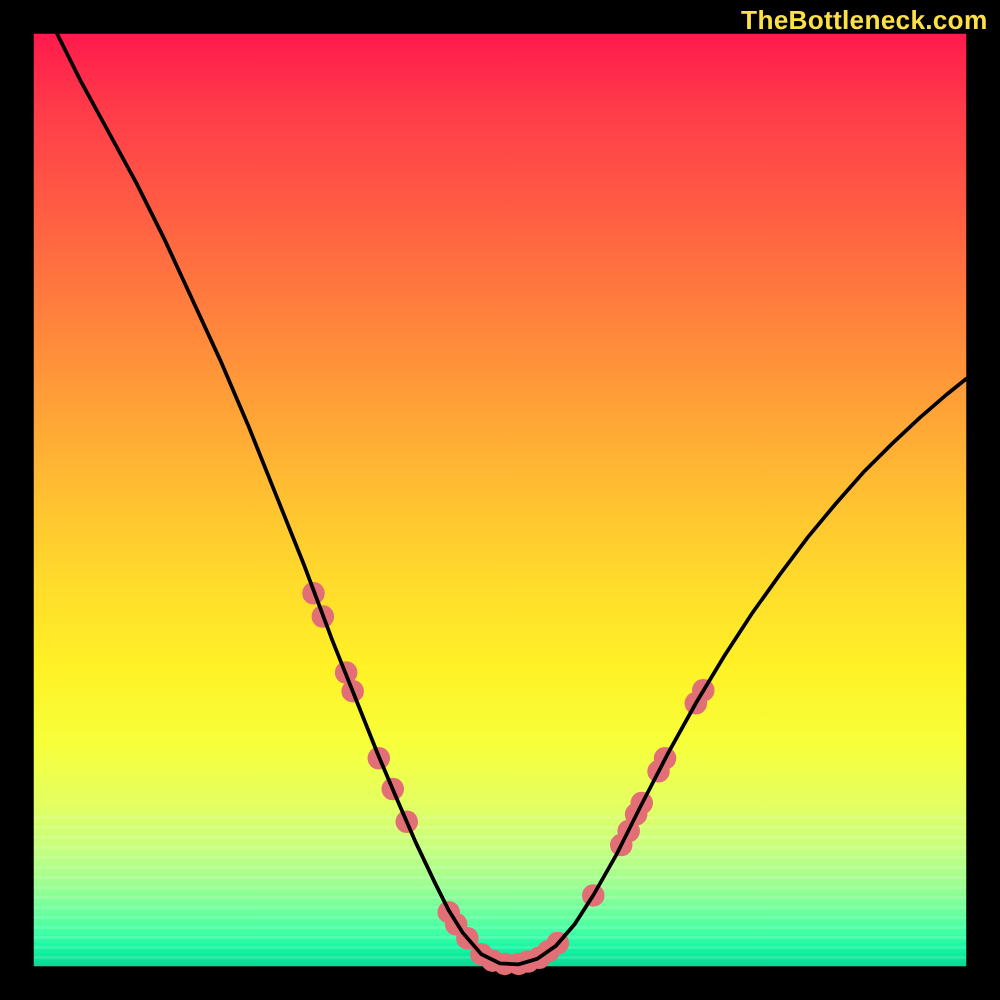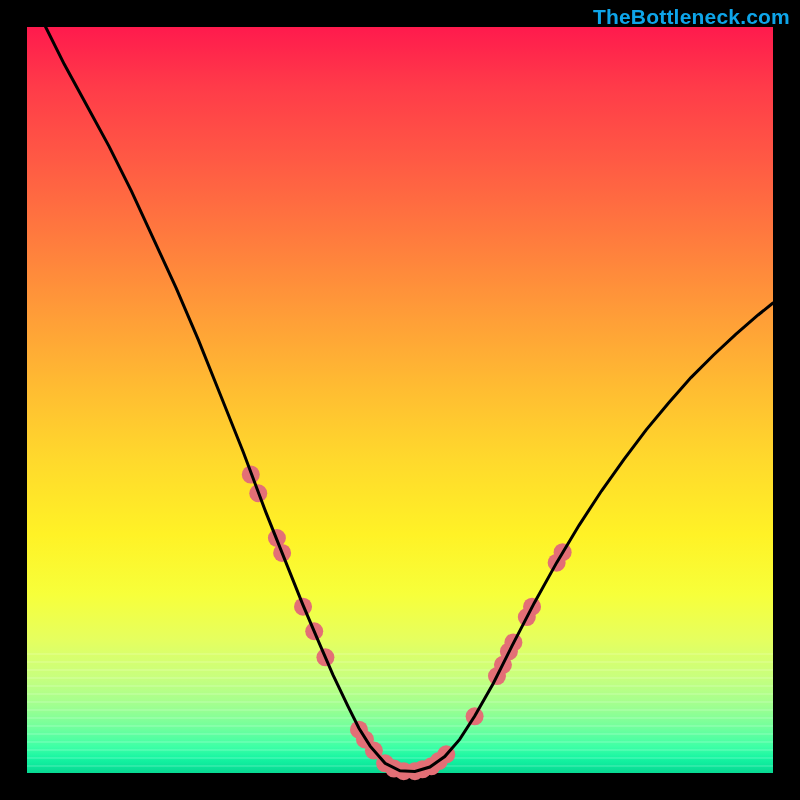--- a/index.html
+++ b/index.html
@@ -60,21 +60,21 @@
         rgba(255,255,255,0.25) 2px,
         rgba(255,255,255,0) 2px,
         rgba(255,255,255,0) 8px
       );
     mix-blend-mode: screen;
   }
   .watermark {
     position: absolute;
     top: 5px;
     right: 10px;
-    color: #0ea5e9;
+    color: #fde047;
     font-size: 21px;
     font-weight: 600;
     letter-spacing: 0.2px;
     user-select: none;
   }
   svg.curve {
     position: absolute;
     inset: 0;
     width: 100%;
     height: 100%;

